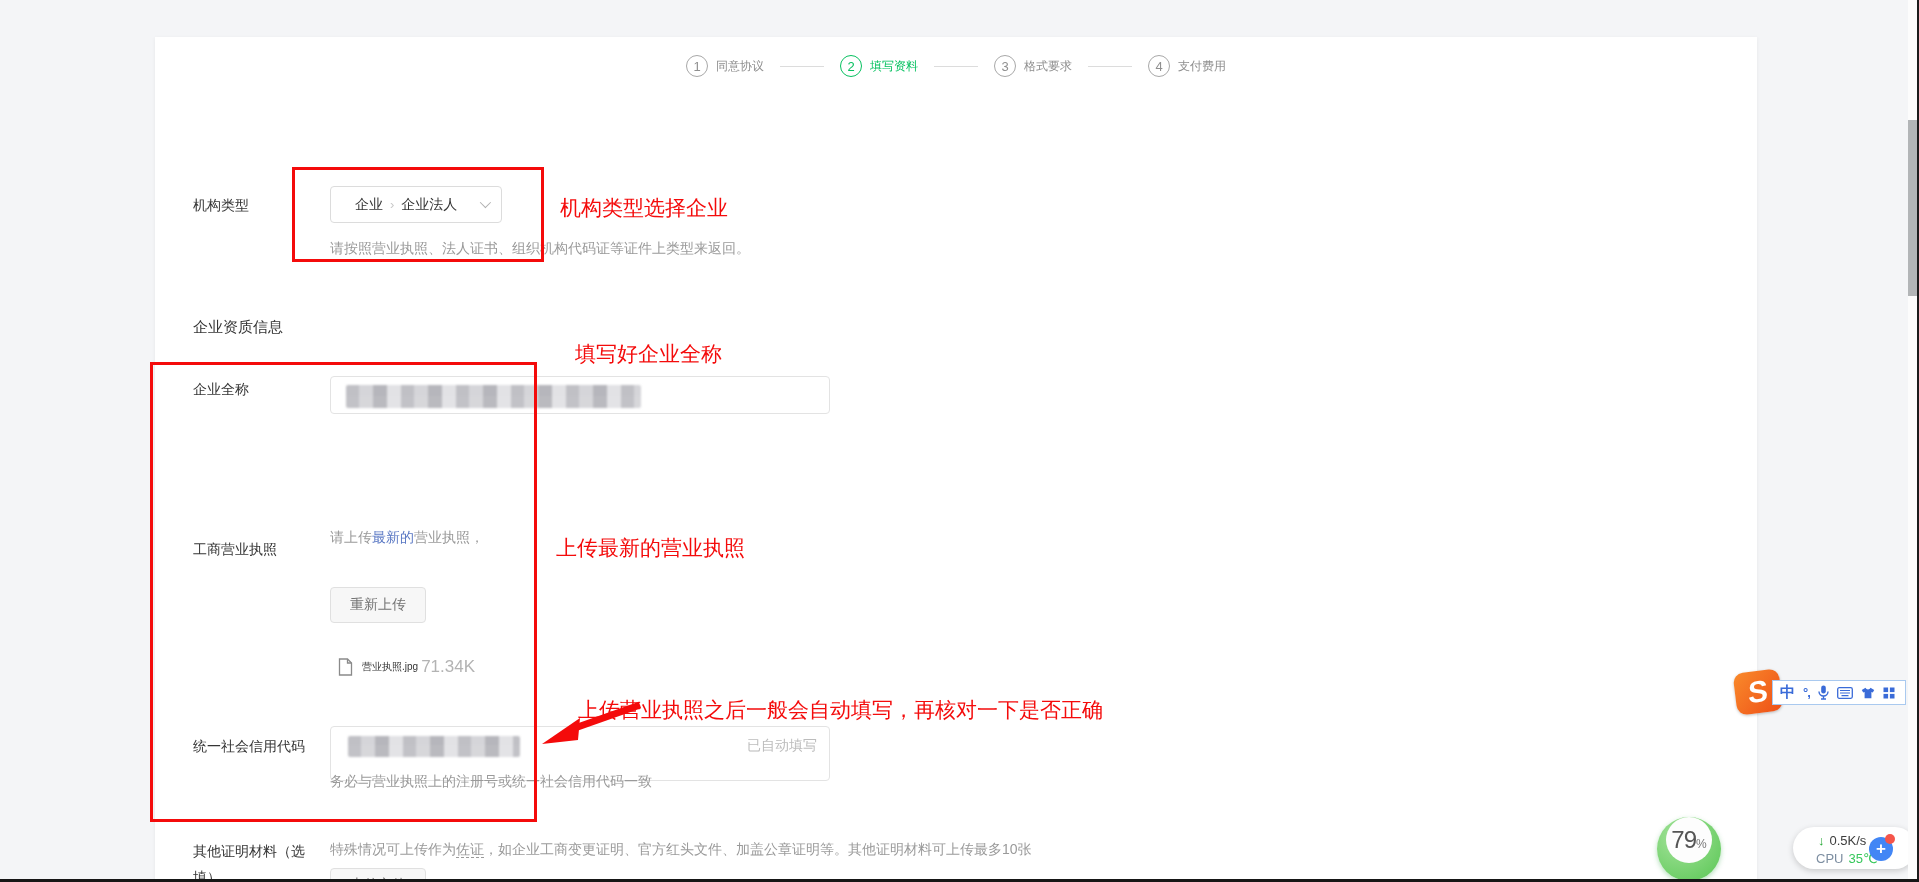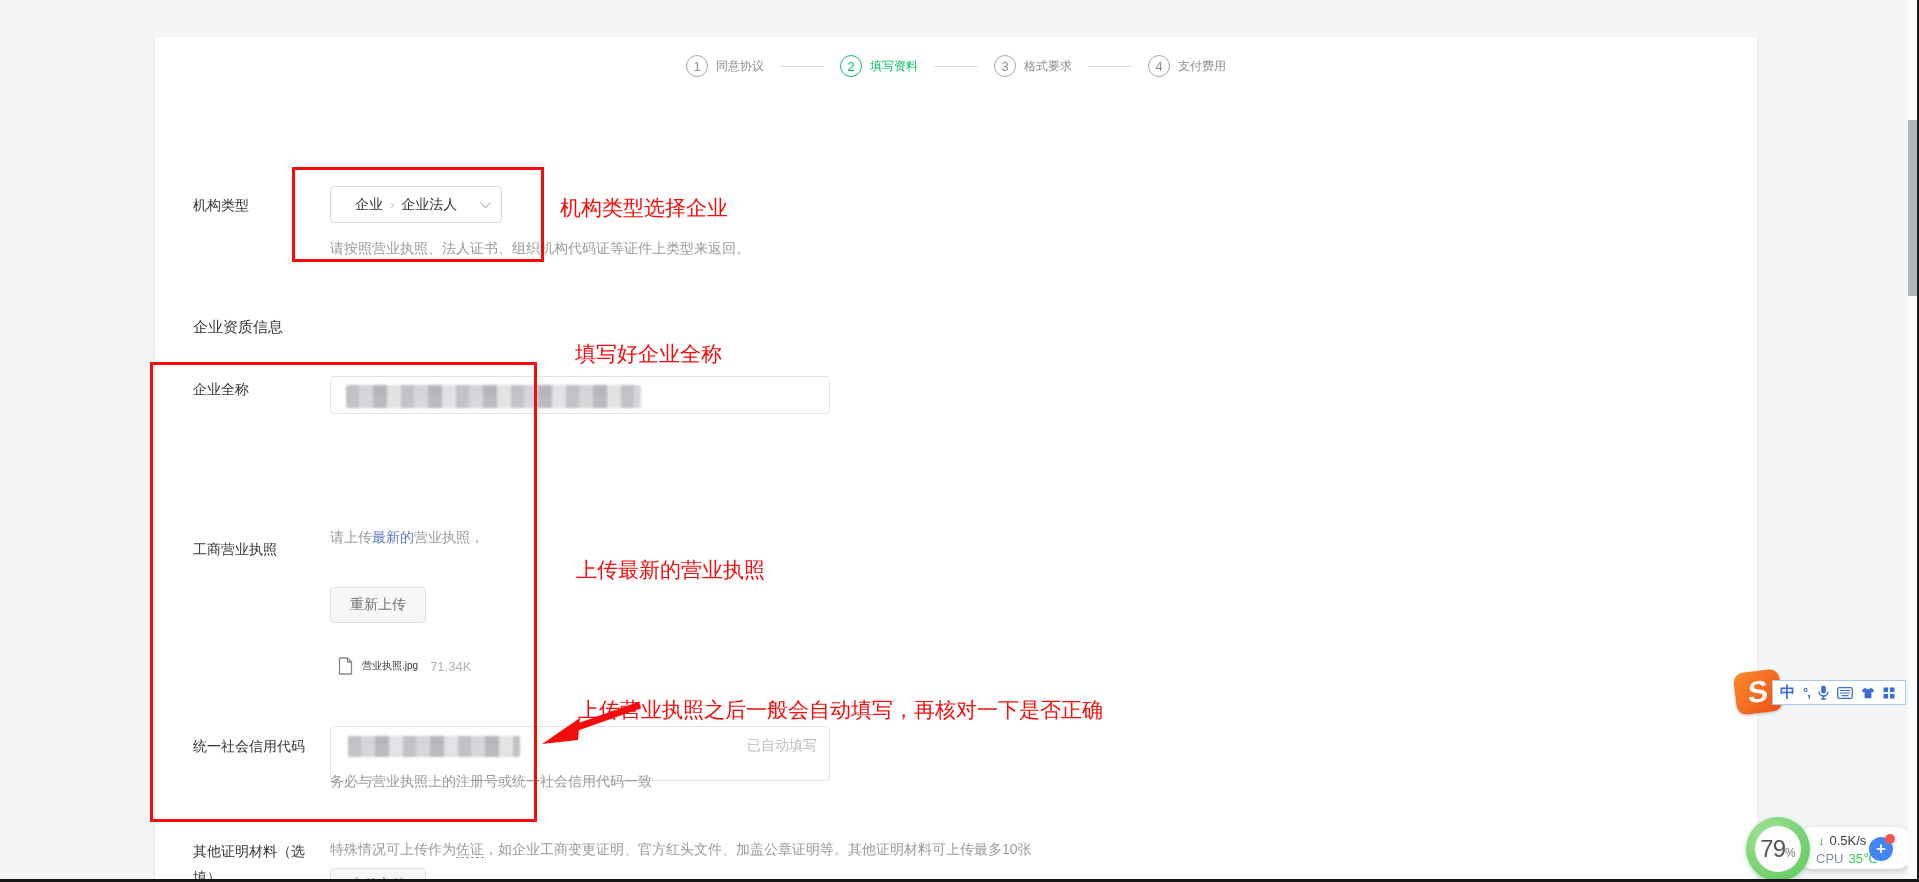--- a/index.html
+++ b/index.html
@@ -38,36 +38,36 @@
 
   .btn{background:#f7f7f7;border:1px solid #e0e0e0;border-radius:4px;font-size:14px;color:#737373;
     display:flex;align-items:center;justify-content:center;cursor:pointer;}
 
   
   .ann{color:#f40b0b;font-family:"Liberation Serif","DejaVu Serif",serif;font-size:21px;white-space:nowrap;}
   .redbox{border:3px solid #f40b0b;}
 
   .filerow{display:flex;align-items:center;}
   .filename{font-size:10px;color:#353535;margin-left:9px;}
-  .filesize{font-size:13px;color:#b3b3b3;margin-left:12px;}
+  .filesize{font-size:17px;color:#b3b3b3;margin-left:3px;}
 
   
   .sogou-logo{left:1735px;top:671px;width:46px;height:42px;border-radius:10px;
     background:linear-gradient(135deg,#f98a2b,#ee4f17);transform:rotate(-7deg);
     display:flex;align-items:center;justify-content:center;box-shadow:0 1px 3px rgba(0,0,0,.25);}
   .sogou-logo span{color:#fff;font-size:30px;font-weight:bold;transform:skewX(-6deg);}
   .sogou-bar{left:1772px;top:680px;width:134px;height:25px;background:#fff;border:1px solid #a9c9ef;
     display:flex;align-items:center;gap:8px;padding:0 7px;}
   .sg-ic{color:#3a6bd8;display:flex;align-items:center;}
 
   
   .pill{left:1793px;top:827px;width:123px;height:42px;background:#fff;border-radius:21px;box-shadow:0 2px 6px rgba(0,0,0,.18);}
-  .ring{left:1746px;top:817px;width:64px;height:64px;border-radius:50%;
+  .ring{left:1657px;top:817px;width:64px;height:64px;border-radius:50%;
     background:radial-gradient(circle at 35% 30%,#a5e39b,#58c653);
-    display:flex;align-items:center;justify-content:center;box-shadow:0 2px 5px rgba(40,160,60,.35);}
+    display:flex;justify-content:center;box-shadow:0 2px 5px rgba(40,160,60,.35);}
   .ring-inner{width:46px;height:46px;border-radius:50%;background:#fdfdfd;display:flex;align-items:center;justify-content:center;}
   .pct-num{font-size:24px;color:#555;letter-spacing:-1px;}
   .pct-sign{font-size:12px;color:#777;margin-top:8px;}
   .net-row{left:1818px;top:833px;font-size:13px;color:#3c3c3c;display:flex;align-items:center;gap:5px;}
   .net-arrow{color:#21a831;font-weight:bold;}
   .cpu-row{left:1816px;top:851px;font-size:13px;display:flex;gap:5px;}
   .cpu-label{color:#7d8ea1;}
   .cpu-temp{color:#35c75a;}
   .plus-btn{left:1869px;top:837px;width:24px;height:24px;border-radius:50%;background:#4286f5;color:#fff;
     display:flex;align-items:center;justify-content:center;font-size:17px;font-weight:bold;}
@@ -125,21 +125,21 @@
   <div class="abs ann" style="left:575px;top:340px;">填写好企业全称</div>
   <div class="abs input" style="left:330px;top:376px;width:500px;height:38px;">
     <div class="abs mosaic" style="left:15px;top:8px;width:295px;height:23px;"></div>
   </div>
   <div class="abs flabel" style="left:193px;top:381px;">企业全称</div>
 
   <div class="abs flabel" style="left:193px;top:541px;">工商营业执照</div>
   <div class="abs hint" style="left:330px;top:527px;white-space:nowrap;">
     <span>请上传</span><span class="link">最新的</span><span>营业执照，</span>
   </div>
-  <div class="abs ann" style="left:556px;top:556px;margin-left:20px;">上传最新的营业执照</div>
+  <div class="abs ann" style="left:556px;top:534px;">上传最新的营业执照</div>
   <div class="abs btn" style="left:330px;top:587px;width:96px;height:36px;">重新上传</div>
   <div class="abs filerow" style="left:338px;top:657px;">
     <svg width="15" height="18" viewBox="0 0 15 18">
       <path d="M1.5 1 H9.5 L13.5 5 V17 H1.5 Z" fill="none" stroke="#8a8a8a" stroke-width="1.3"></path>
       <path d="M9.5 1 V5 H13.5" fill="none" stroke="#8a8a8a" stroke-width="1.3"></path>
     </svg>
     <span class="filename">营业执照.jpg</span>
     <span class="filesize">71.34K</span>
   </div>
 

